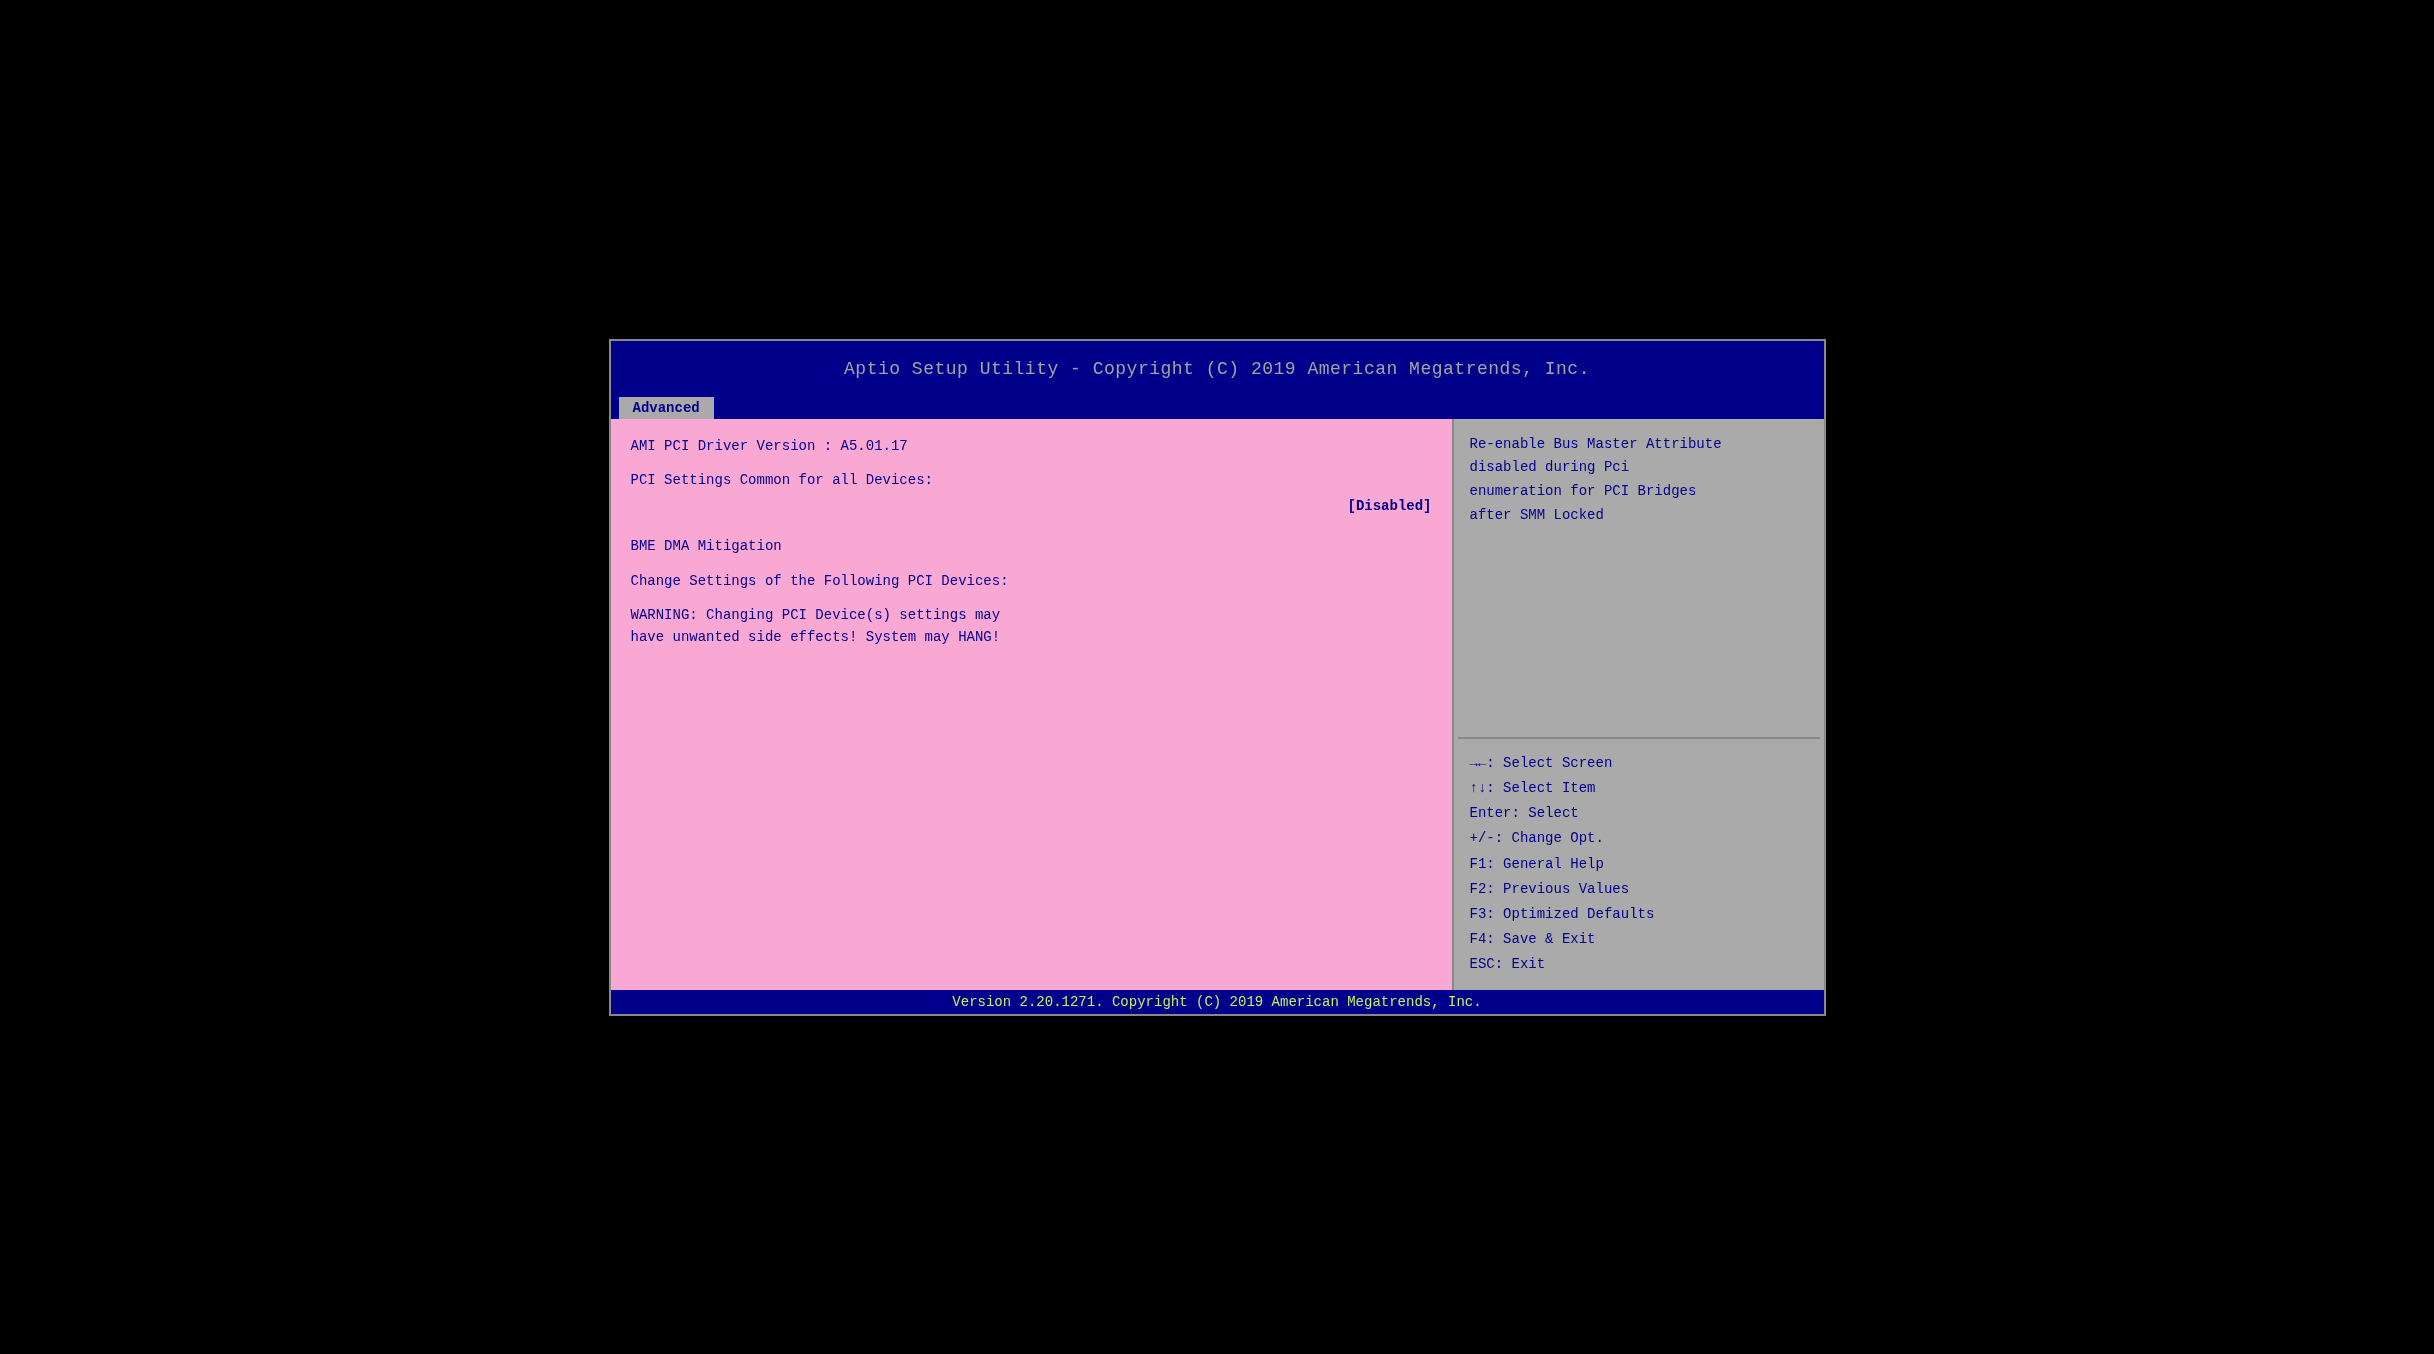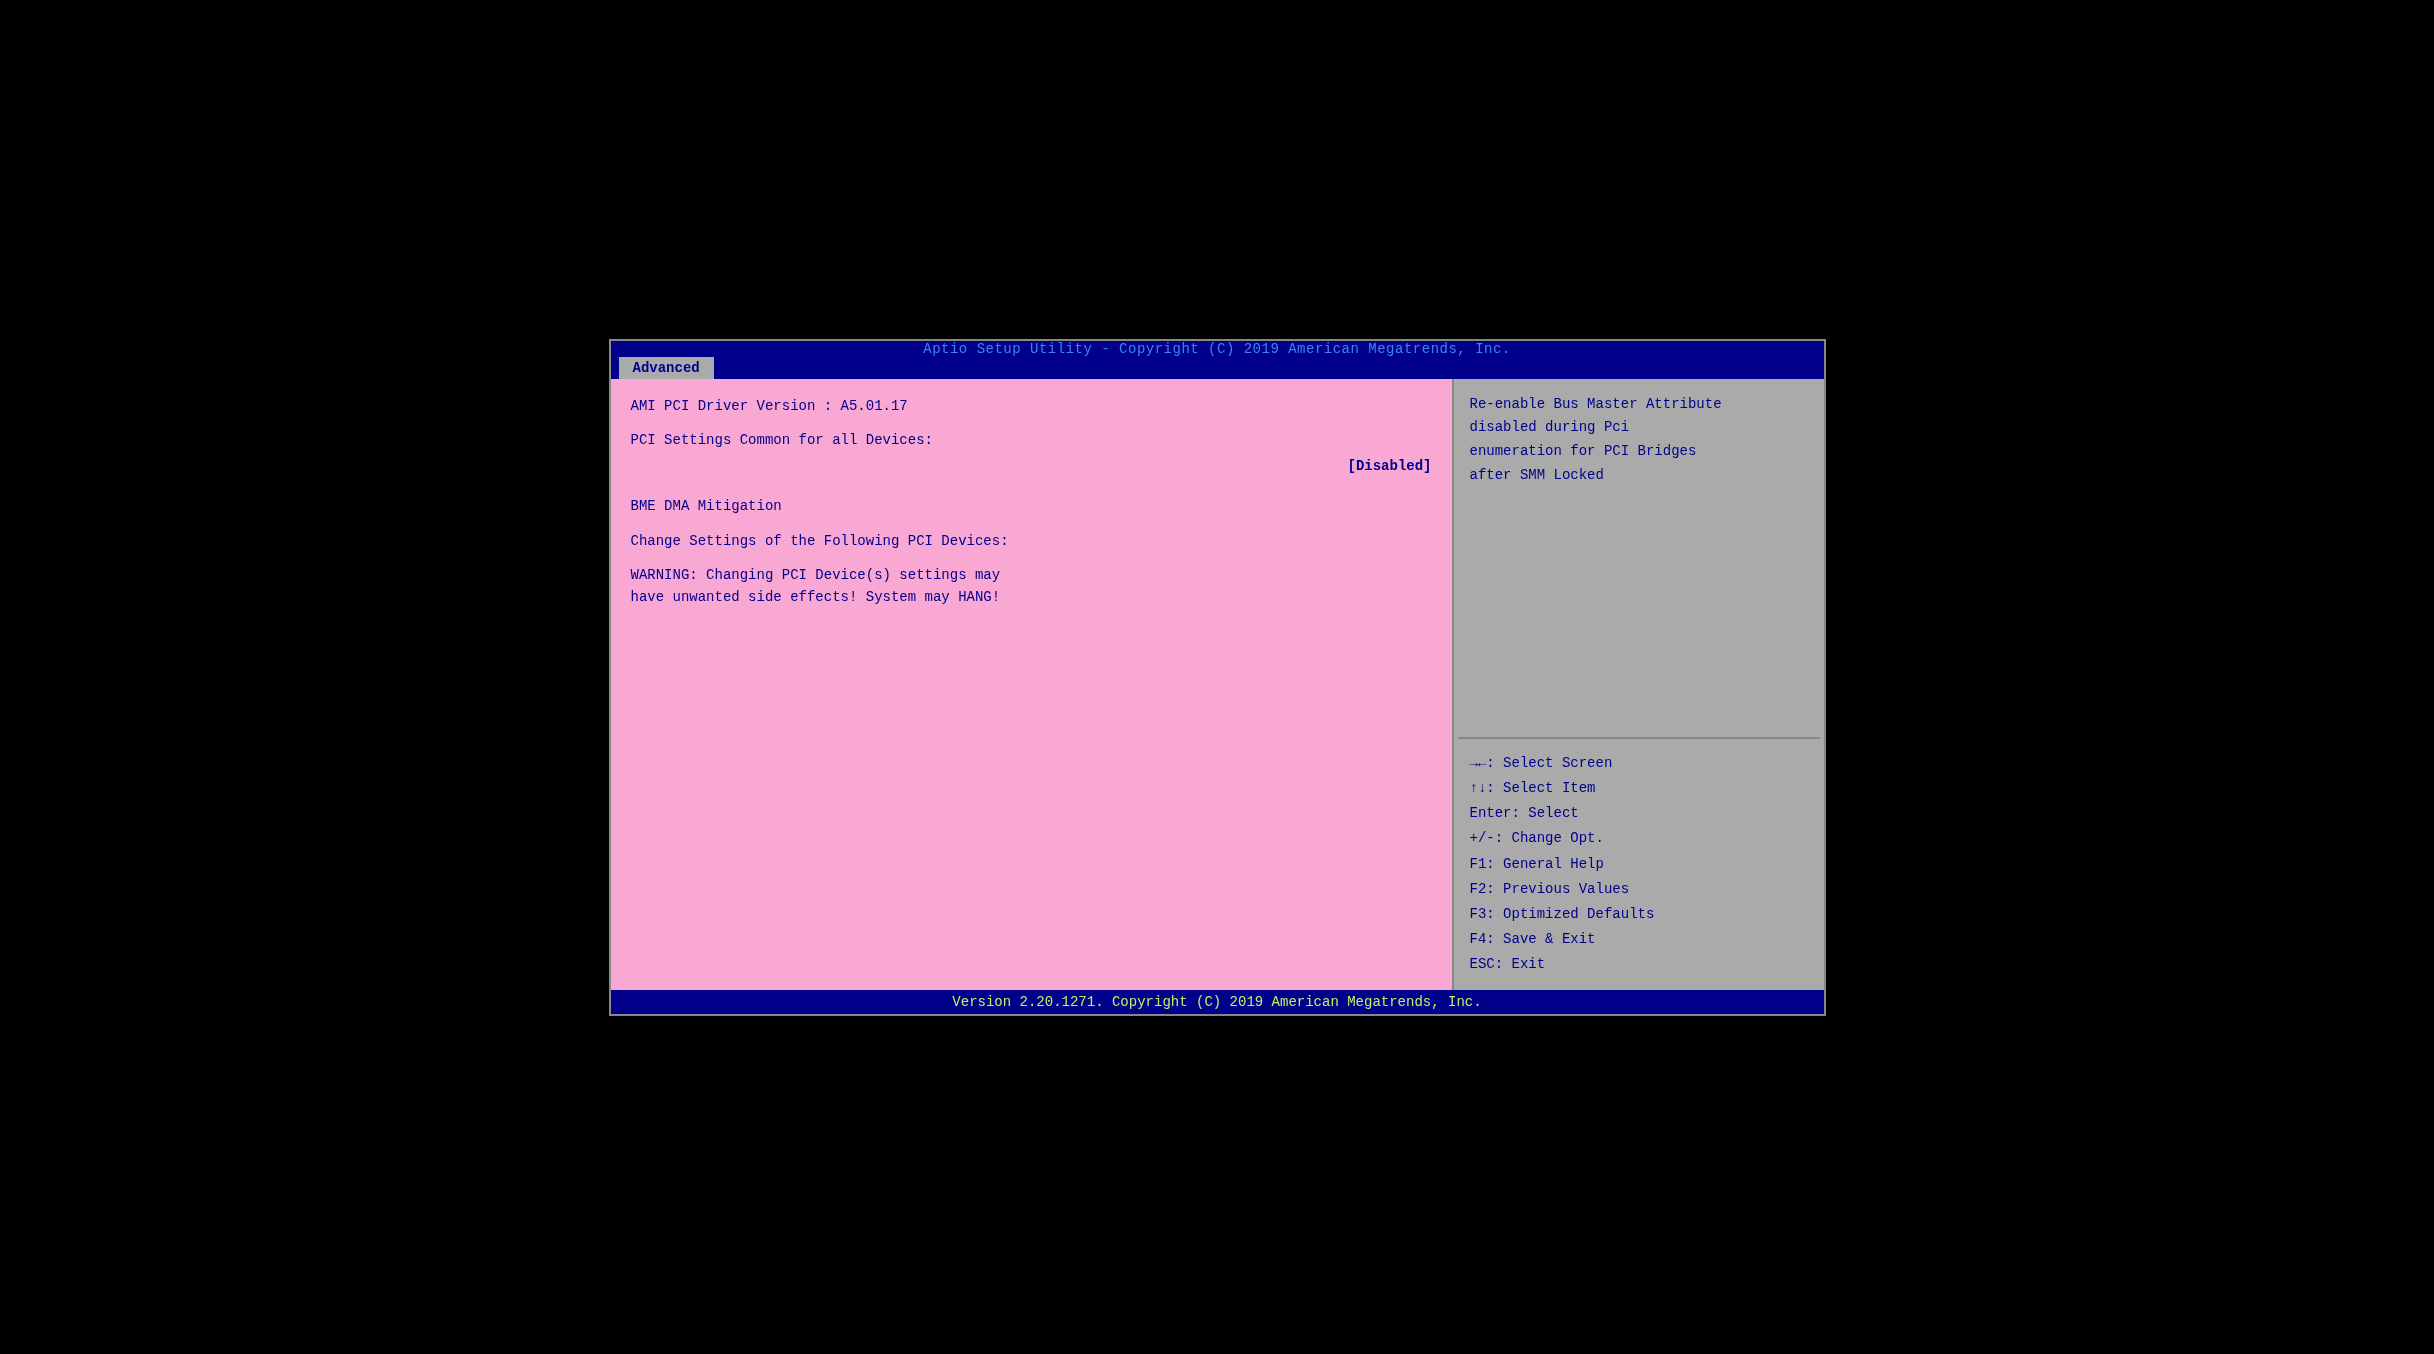--- a/index.html
+++ b/index.html
@@ -21,24 +21,24 @@
       width: 1217px;
       height: 677px;
       background: #aaaaaa;
       border: 2px solid #888;
       display: flex;
       flex-direction: column;
     }
 
     .title-bar {
       background: #00008b;
-      color: #3b82f6;
+      color: #a3a3a3;
       text-align: center;
-      padding: 0 0;
-      font-size: 14px;
+      padding: 18px 0;
+      font-size: 18px;
       font-weight: normal;
       letter-spacing: 0.5px;
       flex-shrink: 0;
     }
 
     .tab-bar {
       background: #00008b;
       padding: 0 8px 0 8px;
       flex-shrink: 0;
     }

